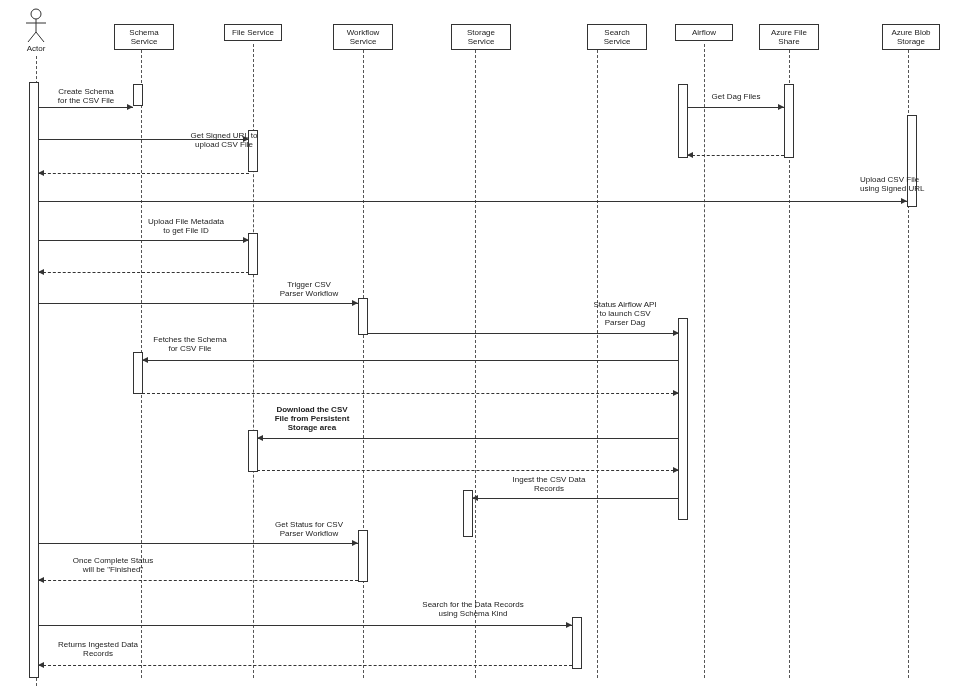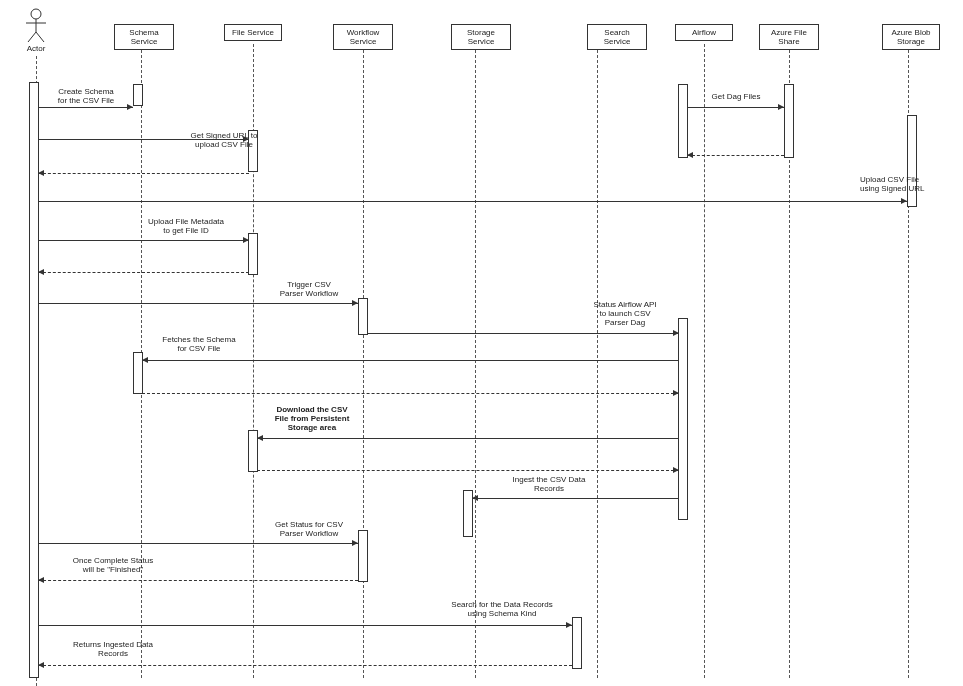--- a/index.html
+++ b/index.html
@@ -203,21 +203,21 @@
     </div>
 
   <div class="msg-label" style="left:625px; top:300px;">Status Airflow API
 to launch CSV
 Parser Dag</div>
   <div class="arrow right" style="left:367px; top:330px; width:312px; height:6px;">
       <div class="shaft"></div>
       <div class="head"></div>
     </div>
 
-  <div class="msg-label" style="left:190px; top:335px;margin-left:9px;">Fetches the Schema
+  <div class="msg-label" style="left:190px; top:335px;">Fetches the Schema
 for CSV File</div>
   <div class="arrow left" style="left:142px; top:357px; width:537px; height:6px;">
       <div class="shaft"></div>
       <div class="head"></div>
     </div>
   <div class="arrow right dashed" style="left:142px; top:390px; width:537px; height:6px;">
       <div class="shaft"></div>
       <div class="head"></div>
     </div>
 
@@ -247,27 +247,27 @@
       <div class="head"></div>
     </div>
 
   <div class="msg-label" style="left:113px; top:556px;">Once Complete Status
 will be "Finished"</div>
   <div class="arrow left dashed" style="left:38px; top:577px; width:320px; height:6px;">
       <div class="shaft"></div>
       <div class="head"></div>
     </div>
 
-  <div class="msg-label" style="left:502px; top:600px;text-align:center;">Search for the Data Records
+  <div class="msg-label" style="left:473px; top:600px;text-align:center;">Search for the Data Records
 using Schema Kind</div>
   <div class="arrow right" style="left:38px; top:622px; width:534px; height:6px;">
       <div class="shaft"></div>
       <div class="head"></div>
     </div>
 
-  <div class="msg-label" style="left:113px; top:640px;text-align:center;">Returns Ingested Data
+  <div class="msg-label" style="left:98px; top:640px;text-align:center;">Returns Ingested Data
 Records</div>
   <div class="arrow left dashed" style="left:38px; top:662px; width:534px; height:6px;">
       <div class="shaft"></div>
       <div class="head"></div>
     </div>
 
 </div>
 
 </body></html>

